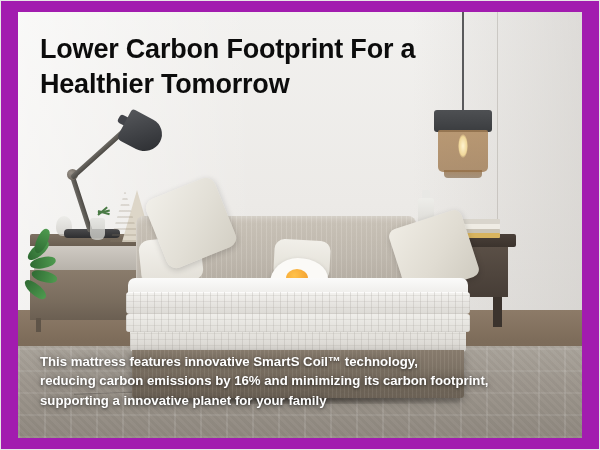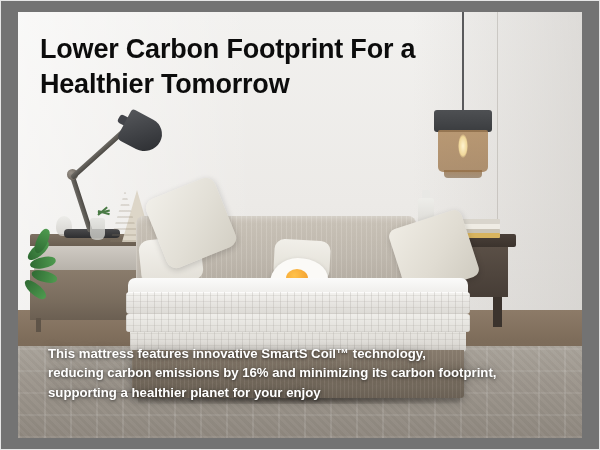--- a/index.html
+++ b/index.html
@@ -9,21 +9,21 @@
   }
   body {
     font-family: "Liberation Sans", sans-serif;
   }
 
   .ad-frame {
     position: relative;
     width: 600px;
     height: 450px;
     overflow: hidden;
-    background: #737373;
+    background: #a21caf;
     box-sizing: border-box;
   }
 
   
   .scene {
     position: absolute;
     left: 18px;
     top: 12px;
     right: 18px;
     bottom: 12px;
@@ -355,21 +355,21 @@
     letter-spacing: -0.2px;
     z-index: 40;
   }
 
   
   .bodycopy {
     position: absolute;
     left: 40px;
     bottom: 40px;
     width: 520px;
-    margin: 8px;
+    margin: 0;
     z-index: 40;
     font-size: 13.2px;
     line-height: 1.47;
     font-weight: 700;
     color: #ffffff;
     text-shadow: 0 1px 3px rgba(0,0,0,0.55), 0 0 10px rgba(0,0,0,0.35);
   }
   .bodycopy .line { display: block; white-space: pre; }
 
   
@@ -506,17 +506,17 @@
       <div class="bedbase-tex"></div>
     </div>
 
   </div>
 
   <h1 class="headline">Lower Carbon Footprint For a Healthier Tomorrow</h1>
 
   <p class="bodycopy">
     <span class="line">This mattress features innovative SmartS Coil™ technology,</span>
     <span class="line">reducing carbon emissions by 16% and minimizing its carbon footprint,</span>
-    <span class="line">supporting a healthier planet for your enjoy</span>
+    <span class="line">supporting a innovative planet for your family</span>
   </p>
 
   <div class="frame-edge"></div>
 </div>
 
 </body></html>

